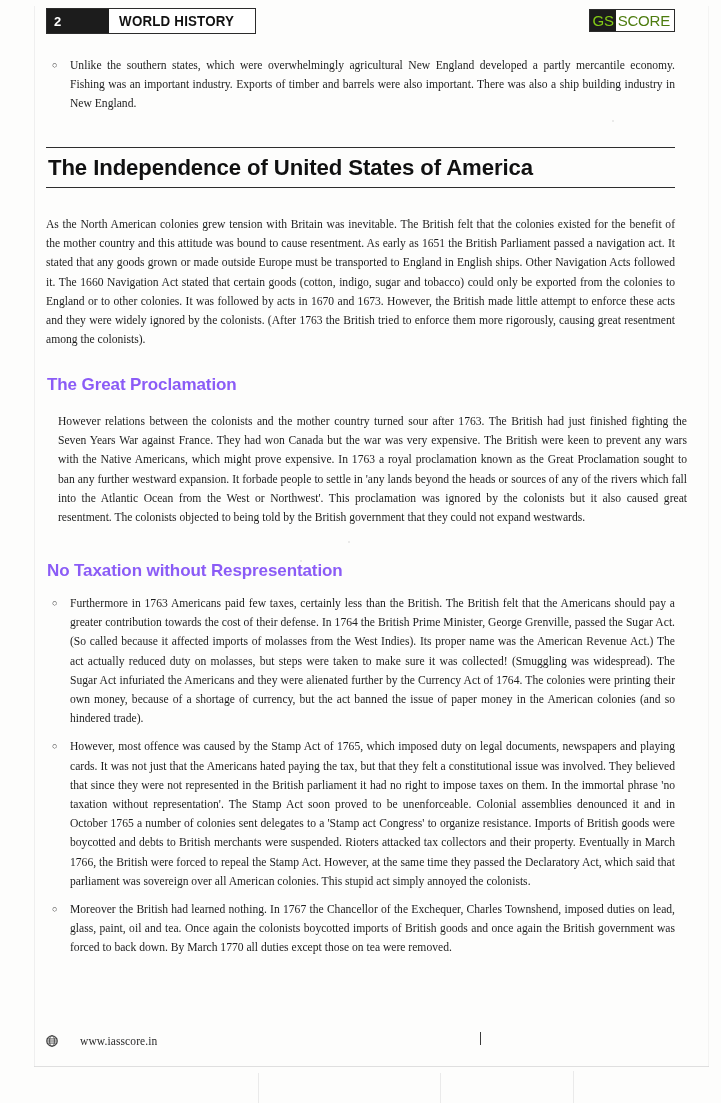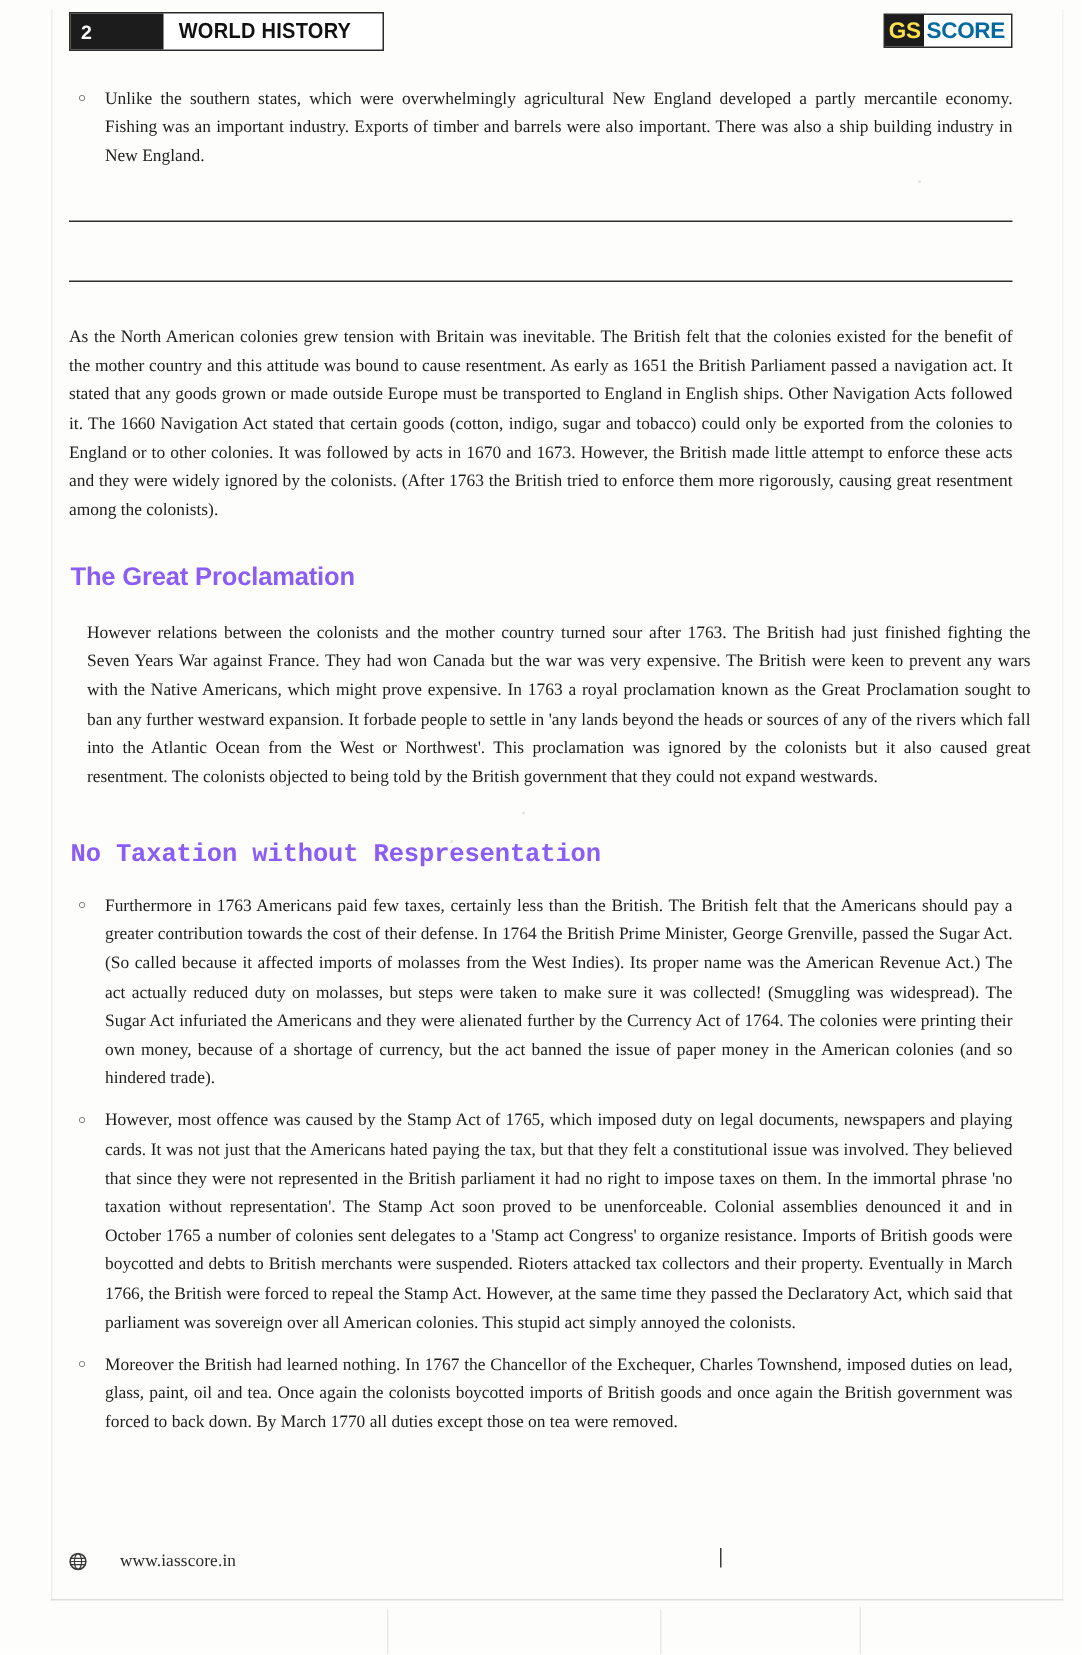--- a/index.html
+++ b/index.html
@@ -81,33 +81,33 @@
     right: 0;
     top: 1px;
     height: 21px;
     border: 1px solid #2b2b2b;
     display: flex;
     align-items: stretch;
     background: #ffffff;
   }
   .brand-gs {
     background: #1c1c1c;
-    color: #fde047;
-    font-family: "Liberation Sans", "DejaVu Sans", sans-serif;
-    font-weight: bold;
+    color: #84cc16;
+    font-family: "Liberation Sans", "DejaVu Sans", sans-serif;
+    font-weight: normal;
     font-size: 15px;
     display: flex;
     align-items: center;
     padding: 0 2px 0 3px;
     letter-spacing: -0.3px;
   }
   .brand-score {
-    color: #0369a1;
-    font-family: "Liberation Sans", "DejaVu Sans", sans-serif;
-    font-weight: bold;
+    color: #4d7c0f;
+    font-family: "Liberation Sans", "DejaVu Sans", sans-serif;
+    font-weight: normal;
     font-size: 15px;
     display: flex;
     align-items: center;
     padding: 0 4px 0 2px;
     letter-spacing: -0.2px;
   }
 
   
   .para {
     font-size: 11.6px;
@@ -175,21 +175,21 @@
   }
 
   
   #intro-bullets      { position: absolute; top: 56px;  left: 0; width: 629px; }
   #title-rule-top     { position: absolute; top: 147px; left: 0; }
   #doc-title-wrap     { position: absolute; top: 148px; left: 0; width: 629px; }
   #title-rule-bottom  { position: absolute; top: 187px; left: 0; }
   #intro-para         { position: absolute; top: 203px; left: 0; width: 629px; margin-top: 12px; }
   #great-heading      { position: absolute; top: 375px; left: 0; width: 629px; }
   #great-para         { position: absolute; top: 412px; left: 12px; width: 629px; }
-  #tax-heading        { position: absolute; top: 561px; left: 0; width: 629px; font-family: Liberation Mono, monospace; }
+  #tax-heading        { position: absolute; top: 561px; left: 0; width: 629px; }
   #tax-bullets        { position: absolute; top: 594px; left: 0; width: 629px; }
 
   
   .footer {
     position: absolute;
     left: 0;
     bottom: 56px;
     width: 629px;
     display: flex;
     align-items: center;
@@ -290,20 +290,23 @@
   </div>
 
   <ul class="bullet-list" id="intro-bullets">
     <li class="bullet-item">
       <span class="bullet-mark">○</span>
       <span>Unlike the southern states, which were overwhelmingly agricultural New England developed a partly mercantile economy. Fishing was an important industry. Exports of timber and barrels were also important. There was also a ship building industry in New England.</span>
     </li>
   </ul>
 
   <hr class="rule" id="title-rule-top">
+  <div id="doc-title-wrap" class="title-block">
+    <h1 class="doc-title">The Independence of United States of America</h1>
+  </div>
   <hr class="rule" id="title-rule-bottom">
 
   <p class="para" id="intro-para">As the North American colonies grew tension with Britain was inevitable. The British felt that the colonies existed for the benefit of the mother country and this attitude was bound to cause resentment. As early as 1651 the British Parliament passed a navigation act. It stated that any goods grown or made outside Europe must be transported to England in English ships. Other Navigation Acts followed it. The 1660 Navigation Act stated that certain goods (cotton, indigo, sugar and tobacco) could only be exported from the colonies to England or to other colonies. It was followed by acts in 1670 and 1673. However, the British made little attempt to enforce these acts and they were widely ignored by the colonists. (After 1763 the British tried to enforce them more rigorously, causing great resentment among the colonists).</p>
 
   <h2 class="section-heading" id="great-heading">The Great Proclamation</h2>
   <p class="para" id="great-para">However relations between the colonists and the mother country turned sour after 1763. The British had just finished fighting the Seven Years War against France. They had won Canada but the war was very expensive. The British were keen to prevent any wars with the Native Americans, which might prove expensive. In 1763 a royal proclamation known as the Great Proclamation sought to ban any further westward expansion. It forbade people to settle in 'any lands beyond the heads or sources of any of the rivers which fall into the Atlantic Ocean from the West or Northwest'. This proclamation was ignored by the colonists but it also caused great resentment. The colonists objected to being told by the British government that they could not expand westwards.</p>
 
   <h2 class="section-heading" id="tax-heading">No Taxation without Respresentation</h2>
   <ul class="bullet-list" id="tax-bullets">
     <li class="bullet-item">

